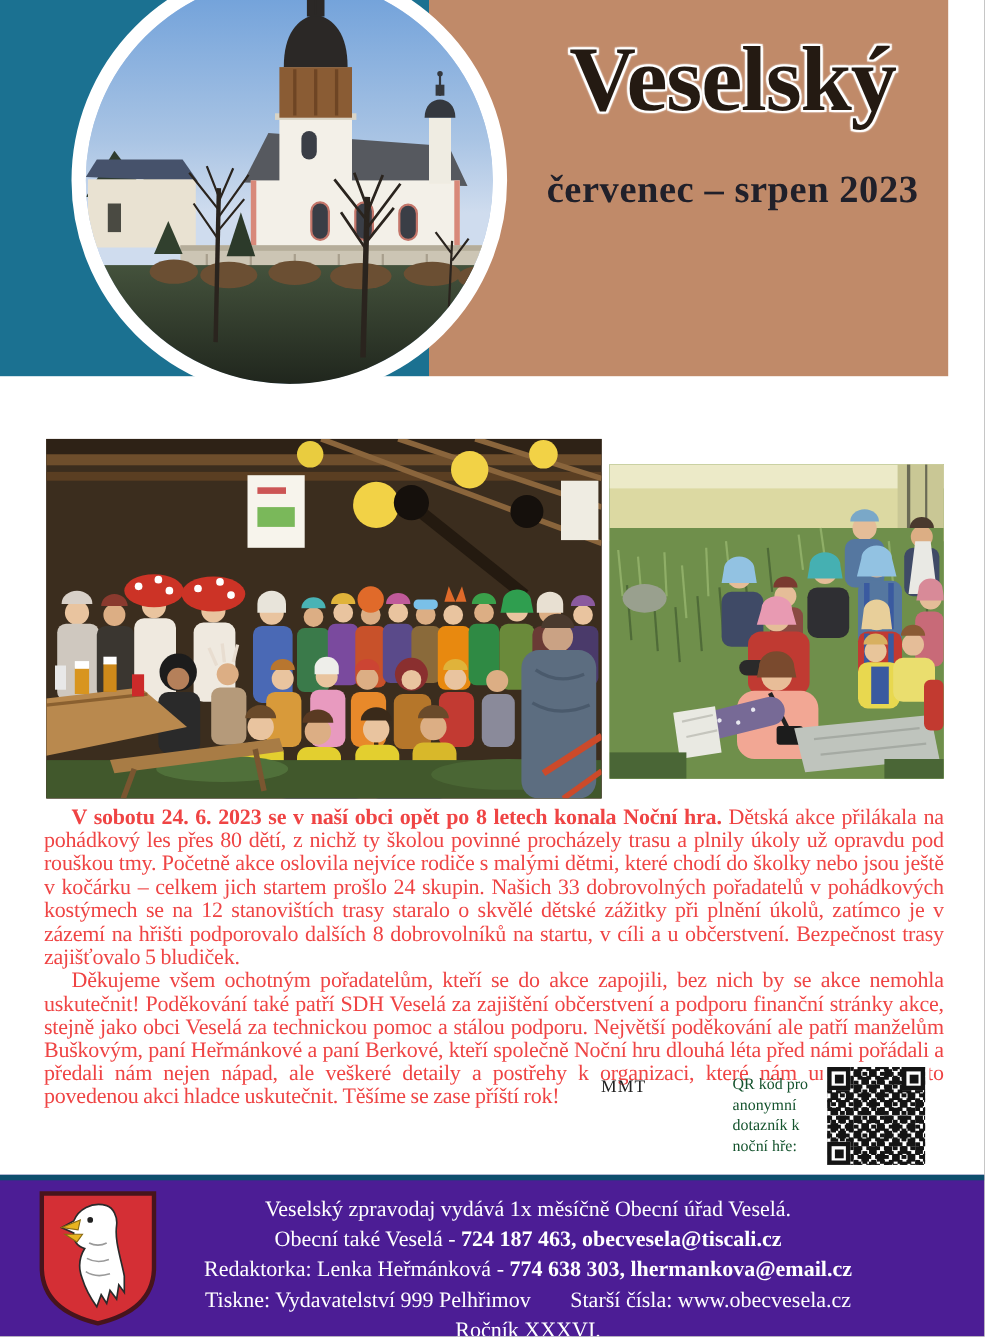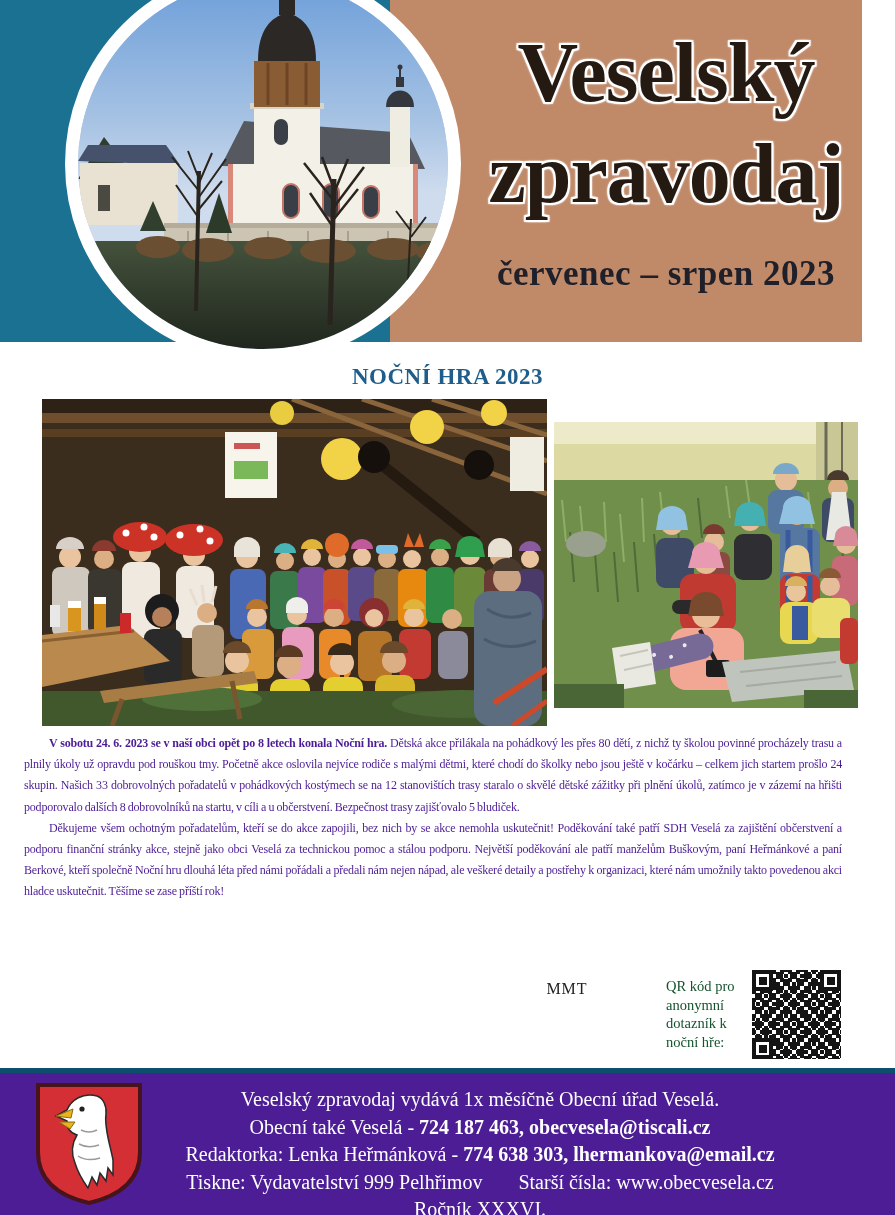--- a/index.html
+++ b/index.html
@@ -28,23 +28,23 @@
   
   .headline {
     position:absolute; left:0; top:364px; width:895px; margin:0;
     text-align:center; font-size:23px; font-weight:bold; color:#1f5d8a; letter-spacing:0.5px;
   }
   .photo { position:absolute; overflow:hidden; background:#3b2d1e; }
   .photo svg { display:block; width:100%; height:100%; }
   .photo-left  { left:42px;  top:399px; width:505px; height:327px; }
   .photo-right { left:554px; top:422px; width:304px; height:286px; background:#6f8f4b; }
   .article-text {
-    position:absolute; left:24px; top:733px; width:818px;
-    font-size:12px; line-height:21.2px; letter-spacing:-0.2px; word-spacing:-0.5px;
-    text-align:justify; color:#4c1d95;
+    position:absolute; left:40px; top:733px; width:818px;
+    font-size:20px; line-height:21.2px; letter-spacing:-0.2px; word-spacing:-0.5px;
+    text-align:justify; color:#ef4444;
   }
   .article-text p { margin:0; text-indent:25px; }
   .signature { position:absolute; left:500px; top:980px; width:134px; text-align:center;
                font-size:16px; letter-spacing:1px; color:#222;font-family:Liberation Serif, serif; }
   .qr-label { position:absolute; left:666px; top:977px; width:88px;
               font-size:14.5px; line-height:18.5px; color:#14532d; }
   
   .qr { position:absolute; left:748px; top:966px; width:97px; height:97px; background:#fff; }
   .qr-noise {
     position:absolute; inset:4px;
@@ -151,26 +151,24 @@
           <path d="M121,212 L94,178 M121,218 L148,180 M120,238 L98,206 M121,230 L144,202 M121,200 L110,172 M121,204 L134,174" stroke-width="2"></path>
           <path d="M252,346 L256,200" stroke-width="5"></path>
           <path d="M256,222 L226,184 M256,228 L286,188 M255,248 L232,214 M256,240 L280,210 M256,210 L244,178 M256,214 L270,180" stroke-width="2.5"></path>
           <path d="M330,302 L333,240 M333,252 L318,232 M333,258 L348,238" stroke-width="2"></path>
         </g>
       </svg>
     </div>
 
     <div class="title-block">
       <div class="title-line">Veselský</div>
-      <div class="title-line">zpravodaj</div>
       <div class="issue-date">červenec – srpen 2023</div>
     </div>
   </header>
 
-  <h1 class="headline">NOČNÍ HRA 2023</h1>
 
   <figure class="photo photo-left" style="margin:0;">
     <svg viewBox="0 0 505 327" preserveAspectRatio="none">
       <rect x="0" y="0" width="505" height="327" fill="#3b2d1e"></rect>
       <rect x="0" y="0" width="505" height="14" fill="#2e2216"></rect>
       <rect x="0" y="14" width="505" height="10" fill="#6e4e2c"></rect>
       <rect x="0" y="30" width="505" height="8" fill="#5a3e22"></rect>
       <g stroke="#8a653c" stroke-width="5">
         <line x1="250" y1="0" x2="505" y2="95"></line>
           <line x1="320" y1="0" x2="505" y2="62"></line>

